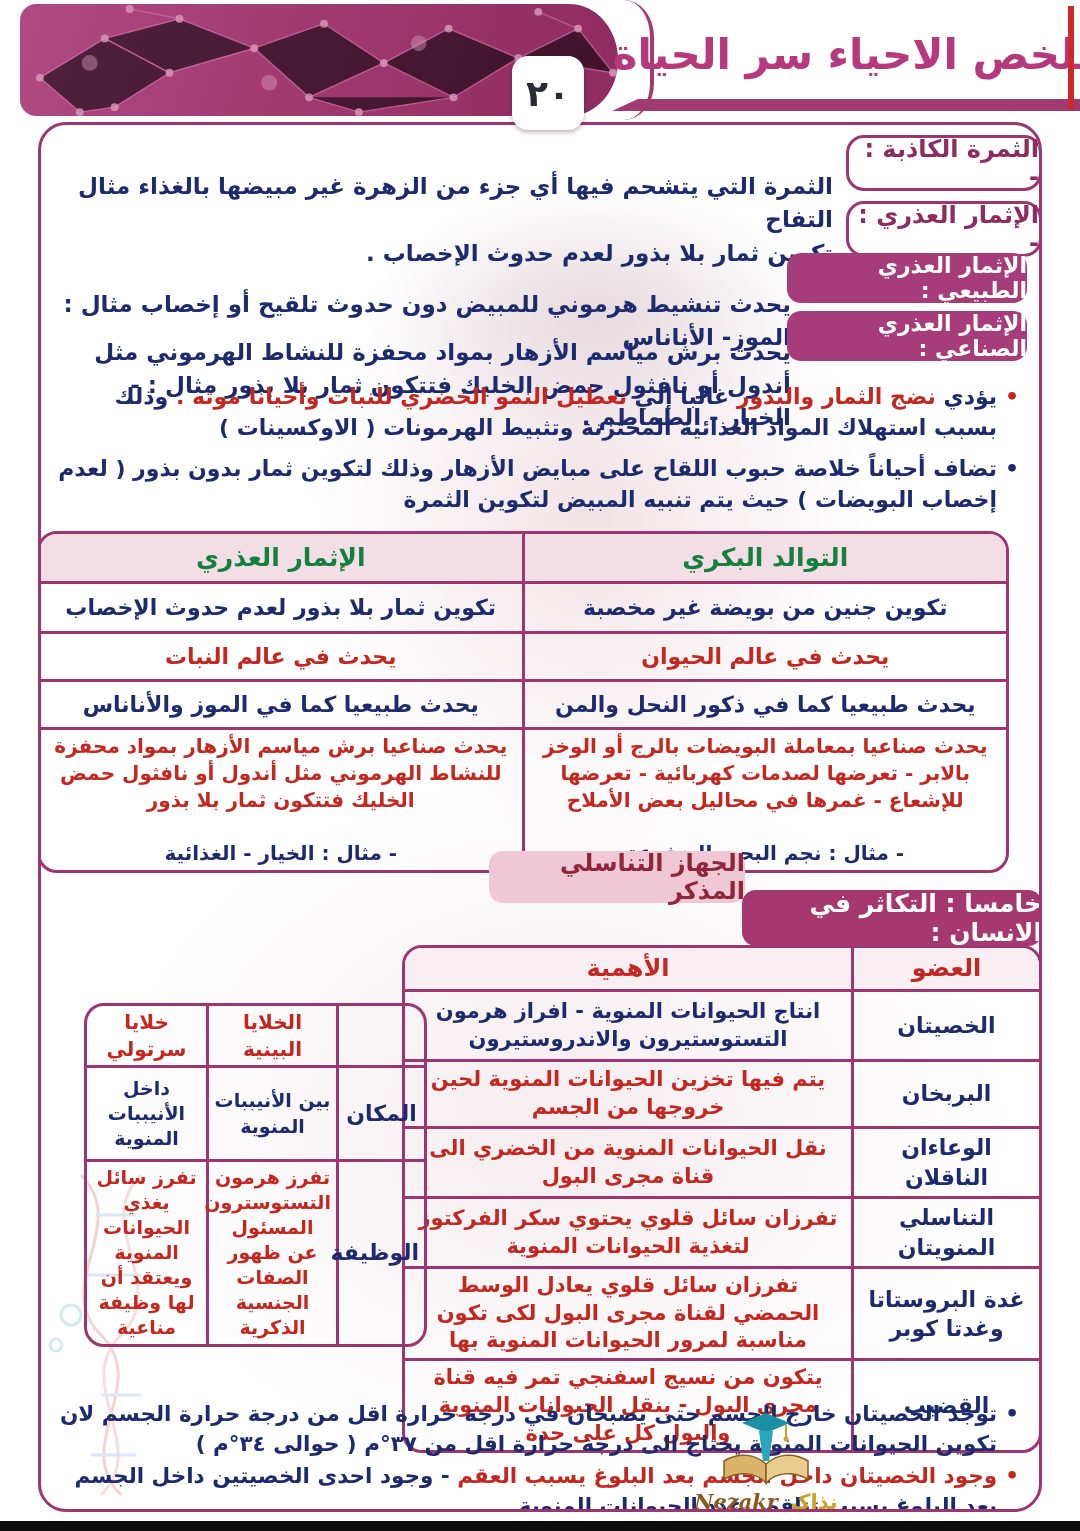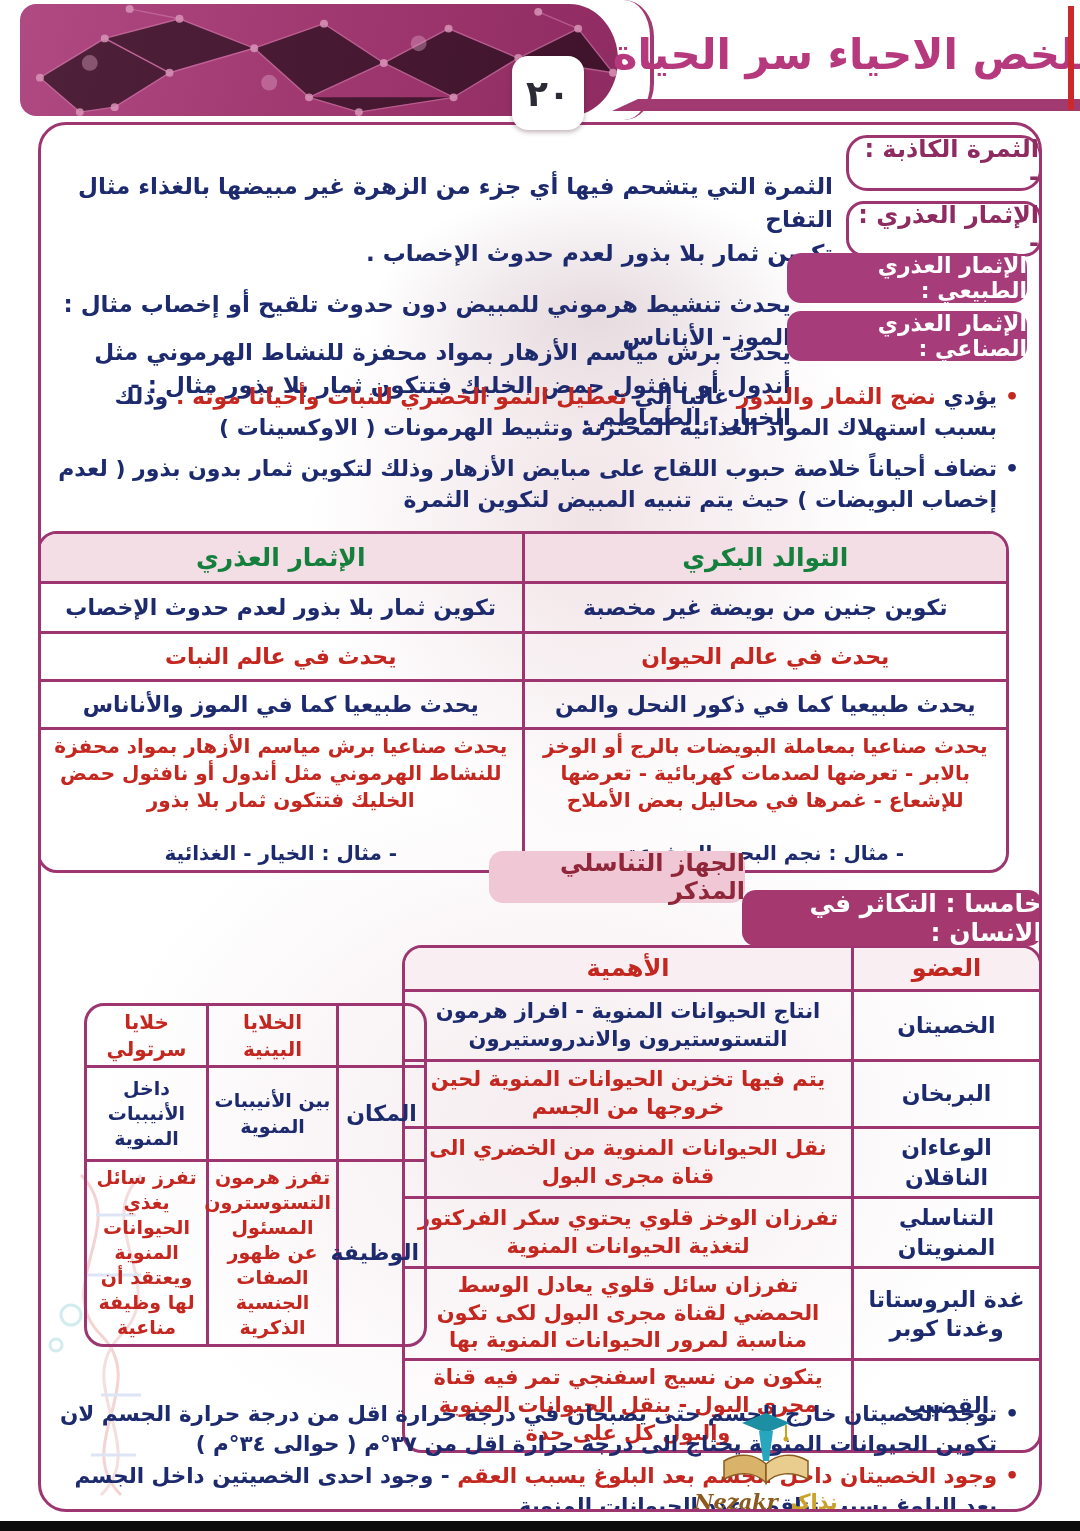--- a/index.html
+++ b/index.html
@@ -135,21 +135,21 @@
     <div class="blob body"></div>
     <svg class="doodle" viewBox="0 0 300 420">
       <path d="M40,40 C90,90 10,150 60,200 C110,250 30,310 80,360" fill="none" stroke="#e08080" stroke-width="3"></path>
       <path d="M100,40 C50,90 130,150 80,200 C30,250 110,310 60,360" fill="none" stroke="#e0a0a0" stroke-width="3"></path>
       <path d="M55,80 L95,80 M45,140 L100,140 M60,260 L100,260 M50,320 L95,320" stroke="#9fb6e0" stroke-width="3"></path>
       <circle cx="30" cy="180" r="10" fill="none" stroke="#7fc8cf" stroke-width="3"></circle>
       <circle cx="15" cy="210" r="6" fill="none" stroke="#7fc8cf" stroke-width="3"></circle>
       <circle cx="200" cy="390" r="12" fill="none" stroke="#e08080" stroke-width="3"></circle>
     </svg>
 
-    <div class="deflabel-outline" style="top:10px; height:56px;border-radius:21px;">الثمرة الكاذبة : -</div>
+    <div class="deflabel-outline" style="top:10px; height:56px;">الثمرة الكاذبة : -</div>
     <div class="deftext t-blue" style="top:18px; right:206px; width:762px;">الثمرة التي يتشحم فيها أي جزء من الزهرة غير مبيضها بالغذاء مثال التفاح</div>
 
     <div class="deflabel-outline" style="top:76px; height:56px;">الإثمار العذري : -</div>
     <div class="deftext t-blue" style="top:85px; right:206px; width:762px;">تكوين ثمار بلا بذور لعدم حدوث الإخصاب .</div>
 
     <div class="deflabel-solid" style="top:128px; height:50px;">الإثمار العذري الطبيعي :</div>
     <div class="deftext t-blue" style="top:136px; right:248px; width:728px;">يحدث تنشيط هرموني للمبيض دون حدوث تلقيح أو إخصاب مثال : الموز- الأناناس</div>
 
     <div class="deflabel-solid" style="top:186px; height:50px;">الإثمار العذري الصناعي :</div>
     <div class="deftext t-blue" style="top:184px; right:248px; width:732px;">يحدث برش مياسم الأزهار بمواد محفزة للنشاط الهرموني مثل أندول أو نافثول حمض الخليك فتتكون ثمار بلا بذور مثال : - الخيار - الطماطم .</div>
@@ -219,21 +219,21 @@
         <tr style="height:67px;">
           <td class="t-blue organ">البربخان</td>
           <td class="t-red">يتم فيها تخزين الحيوانات المنوية لحين خروجها من الجسم</td>
         </tr>
         <tr style="height:70px;">
           <td class="t-blue organ">الوعاءان الناقلان</td>
           <td class="t-red">نقل الحيوانات المنوية من الخضري الى قناة مجرى البول</td>
         </tr>
         <tr style="height:70px;">
           <td class="t-blue organ">التناسلي المنويتان</td>
-          <td class="t-red">تفرزان الوخز قلوي يحتوي سكر الفركتوز لتغذية الحيوانات المنوية</td>
+          <td class="t-red">تفرزان سائل قلوي يحتوي سكر الفركتوز لتغذية الحيوانات المنوية</td>
         </tr>
         <tr style="height:65px;">
           <td class="t-blue organ">غدة البروستاتا وغدتا كوبر</td>
           <td class="t-red">تفرزان سائل قلوي يعادل الوسط الحمضي لقناة مجرى البول لكى تكون مناسبة لمرور الحيوانات المنوية بها</td>
         </tr>
         <tr style="height:66px;">
           <td class="t-blue organ">القضيب</td>
           <td class="t-red">يتكون من نسيج اسفنجي تمر فيه قناة مجرى البول - ينقل الحيوانات المنوية والبول كل على حدة</td>
         </tr>
       </tbody>

